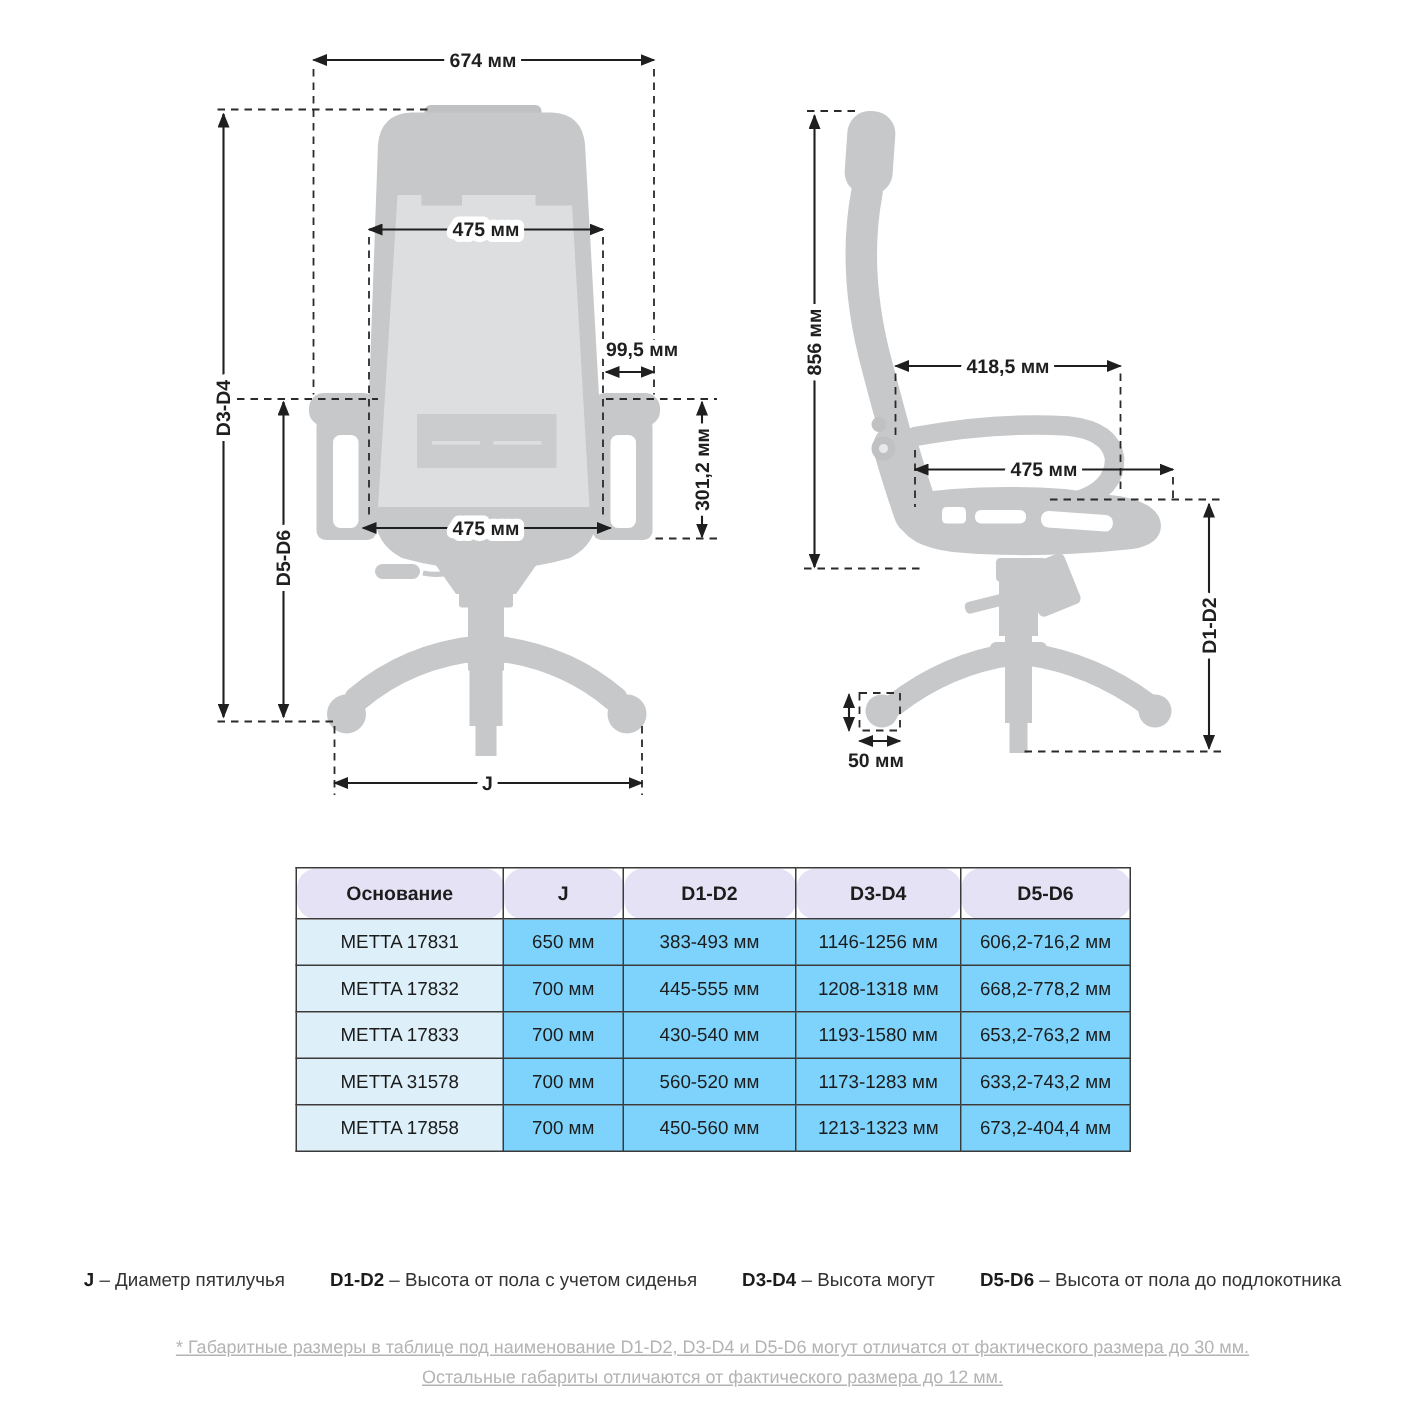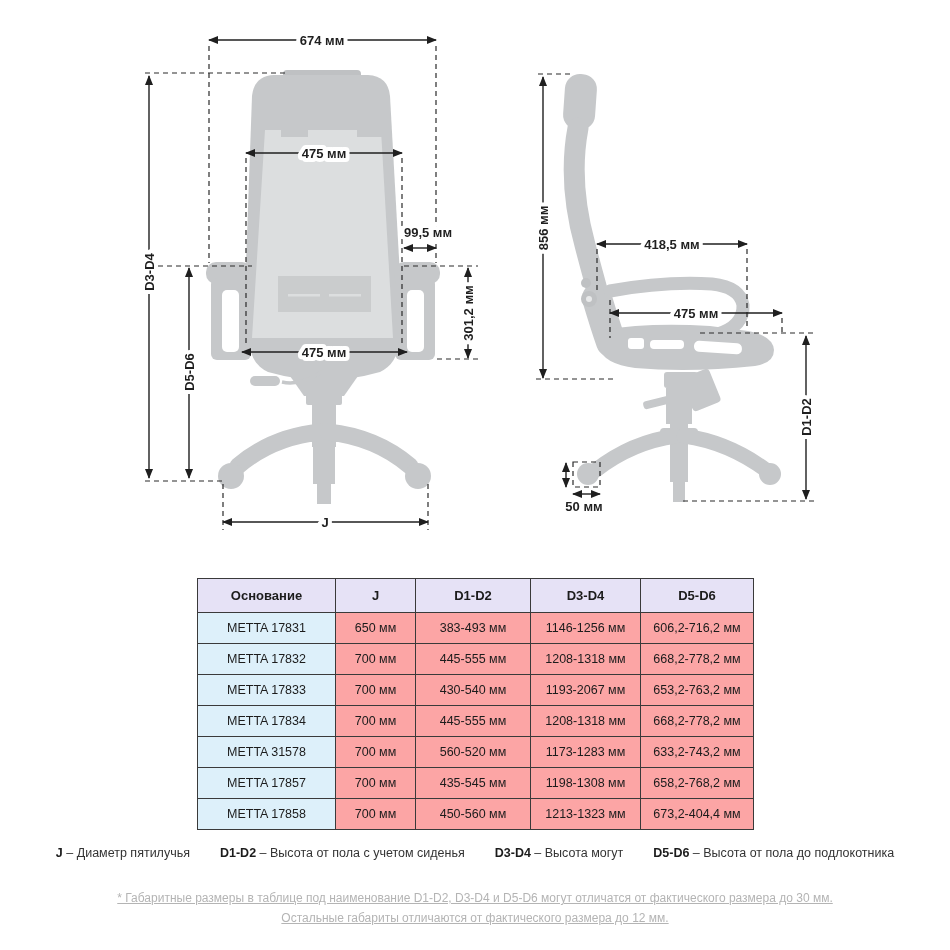--- a/index.html
+++ b/index.html
@@ -11,22 +11,22 @@
   .dash{stroke:#2a2a2a;stroke-width:1.2;fill:none;stroke-dasharray:5 4;}
   .body{fill:#c6c8ca;}
   .bodyd{fill:#bfc1c3;}
   .mesh{fill:#dcdedf;}
   .lumbar{fill:#cacccd;}
   .stroke-body{stroke:#c6c8ca;fill:none;}
 
   .spec-table{position:absolute;left:197px;top:578px;width:556px;border-collapse:collapse;
               table-layout:fixed;font-size:12.5px;color:#1c1c1c;text-align:center;}
   .spec-table th,.spec-table td{border:1px solid #3a3a3a;padding:0;}
-  .spec-table th{height:33px;background:#e6e2f6;font-size:13px;font-weight:bold;}
-  .spec-table td{height:30px;background:#fca5a5;}
+  .spec-table th{height:33px;background:#e6e2f6;font-size:13px;font-weight:bold;border-radius:13px;}
+  .spec-table td{height:30px;background:#7dd3fc;}
   .spec-table td.rowlabel{background:#ddf0fa;}
 
   .legend{position:absolute;left:0;top:846px;width:950px;display:flex;justify-content:center;
           gap:30px;font-size:12.5px;color:#333;}
   .legend .item{white-space:nowrap;}
   .legend .key{font-weight:bold;color:#1c1c1c;}
 
   .footnote{position:absolute;left:0;top:888px;width:950px;text-align:center;color:#b4b4b4;
             font-size:12px;line-height:20px;text-decoration:underline;}
 </style>
@@ -188,43 +188,29 @@
       <td class="rowlabel">METTA 17832</td>
       <td>700 мм</td>
       <td>445-555 мм</td>
       <td>1208-1318 мм</td>
       <td>668,2-778,2 мм</td>
     </tr>
     <tr>
       <td class="rowlabel">METTA 17833</td>
       <td>700 мм</td>
       <td>430-540 мм</td>
-      <td>1193-2067 мм</td>
+      <td>1193-1580 мм</td>
       <td>653,2-763,2 мм</td>
-    </tr>
-    <tr>
-      <td class="rowlabel">METTA 17834</td>
-      <td>700 мм</td>
-      <td>445-555 мм</td>
-      <td>1208-1318 мм</td>
-      <td>668,2-778,2 мм</td>
     </tr>
     <tr>
       <td class="rowlabel">METTA 31578</td>
       <td>700 мм</td>
       <td>560-520 мм</td>
       <td>1173-1283 мм</td>
       <td>633,2-743,2 мм</td>
-    </tr>
-    <tr>
-      <td class="rowlabel">METTA 17857</td>
-      <td>700 мм</td>
-      <td>435-545 мм</td>
-      <td>1198-1308 мм</td>
-      <td>658,2-768,2 мм</td>
     </tr>
     <tr>
       <td class="rowlabel">METTA 17858</td>
       <td>700 мм</td>
       <td>450-560 мм</td>
       <td>1213-1323 мм</td>
       <td>673,2-404,4 мм</td>
     </tr>
   </tbody>
 </table>

